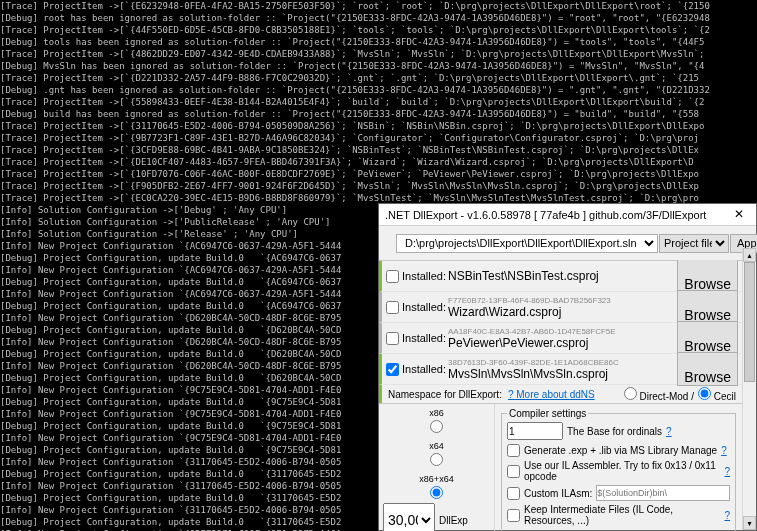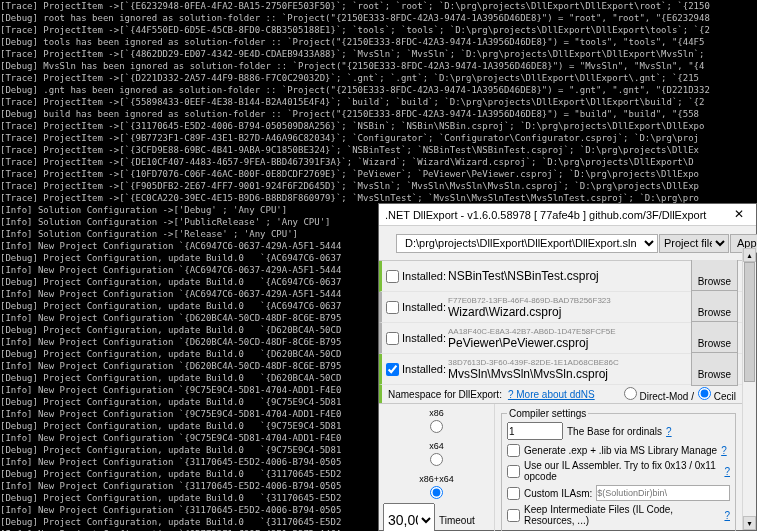--- a/index.html
+++ b/index.html
@@ -20,21 +20,21 @@
   .pathbar .btn { padding: 0 6px; cursor: pointer; }
   
   .projects { border-top: 1px solid #c8c8c8; }
   .proj-row { display: flex; align-items: center; height: 31px; border-bottom: 1px solid #e4e4e4; padding: 0 4px; gap: 4px; }
   .proj-row.bl-green { border-left: 3px solid #7bbf3a; }
   .proj-row.bl-grey  { border-left: 3px solid #b0b0b0; }
   .proj-row label { display: flex; align-items: center; gap: 3px; width: 58px; }
   .proj-row .guid { color: #8a8a8a; font-size: 8px; line-height: 9px; }
   .proj-row .pname { font-size: 12px; }
   .proj-row .mid { flex: 1; display: flex; flex-direction: column; justify-content: center; }
-  .proj-row .browse { height: 18px; font-size: 10px; padding: 16px 6px; border: 1px solid #adadad; background: #e1e1e1; cursor: pointer; }
+  .proj-row .browse { height: 18px; font-size: 14px; padding: 16px 6px; border: 1px solid #adadad; background: #e1e1e1; cursor: pointer; }
   
   .ns-row { display: flex; align-items: center; height: 18px; padding: 0 6px; gap: 6px; font-size: 10px; background: #f0f0f0; border-left: 3px solid #7bbf3a; }
   .ns-row a { color: #0066cc; text-decoration: underline; cursor: pointer; }
   .ns-row .radios { margin-left: auto; display: flex; gap: 4px; align-items: center; }
   .ns-input { border-left: 3px solid #7bbf3a; padding: 2px 4px; }
   .ns-input select { width: 100%; height: 18px; font-size: 10px; border: 1px solid #7a7a7a; background: #fff; padding: 0 2px; }
   
   .lower { display: flex; border-top: 1px solid #c8c8c8; }
   .left { width: 116px; padding: 4px; font-size: 10px; border-right: 1px solid #d8d8d8; }
   .arch { display: flex; gap: 8px; margin-bottom: 4px; flex-direction: column; }
@@ -185,21 +185,21 @@
                 <span>x64</span>
                 <input type="radio" name="arch" style="">
               </div>
             <div class="col">
                 <span>x86+x64</span>
                 <input type="radio" name="arch" checked="" style="">
               </div>
           </div>
           <div class="to-row">
             <select><option>30,000</option></select>
-            <span>Timeout</span>
+            <span>DllExp</span>
           </div>
           <label class="chk">
               <input type="checkbox" style="">
               <span>PE Check 1:1</span>
             </label>
           <label class="chk">
               <input type="checkbox" checked="" style="">
               <span>PE Trace IL code</span>
             </label>
         </div>

